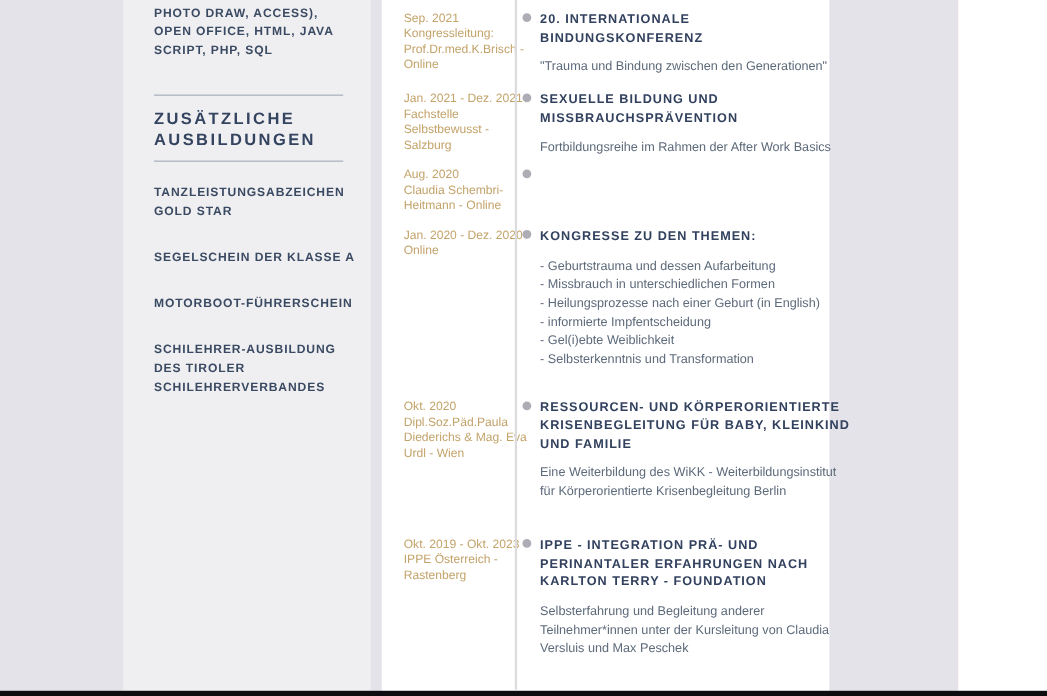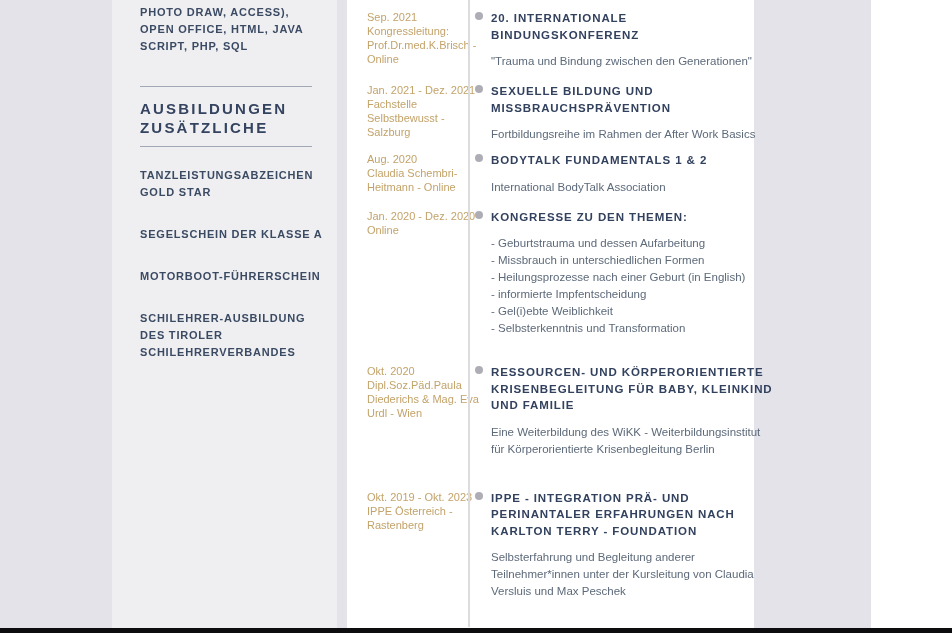--- a/index.html
+++ b/index.html
@@ -46,22 +46,22 @@
 
   <div class="sidebar-col">
     <div class="sidebar-inner">
       <div class="skills">
           <div>PHOTO DRAW, ACCESS),</div>
           <div>OPEN OFFICE, HTML, JAVA</div>
           <div>SCRIPT, PHP, SQL</div>
         </div>
       <div class="divider"></div>
       <div class="sb-heading">
+          <div>ZUSÄTZLICHE</div>
           <div>AUSBILDUNGEN</div>
-          <div>ZUSÄTZLICHE</div>
         </div>
       <div class="divider2"></div>
       <div class="sb-items">
 
 
           <div class="sb-item">
             <div>TANZLEISTUNGSABZEICHEN</div>
             <div>GOLD STAR</div>
           </div>
 
@@ -128,28 +128,20 @@
           </div>
         </div>
 
         <div class="entry">
           <span class="dot"></span>
           <div class="e-date">
             <div>Aug. 2020</div>
             <div>
               <div>Claudia Schembri-</div>
               <div>Heitmann - Online</div>
-            </div>
-          </div>
-          <div class="e-body">
-            <div class="e-title">
-              <div>BODYTALK FUNDAMENTALS 1 &amp; 2</div>
-            </div>
-            <div class="e-desc">
-              <div>International BodyTalk Association</div>
             </div>
           </div>
         </div>
 
         <div class="entry">
           <span class="dot"></span>
           <div class="e-date">
             <div>Jan. 2020 - Dez. 2020</div>
             <div>
               <div>Online</div>

